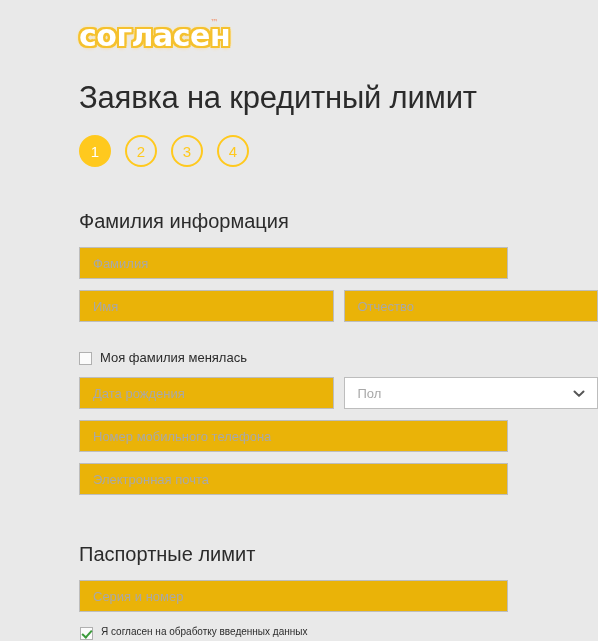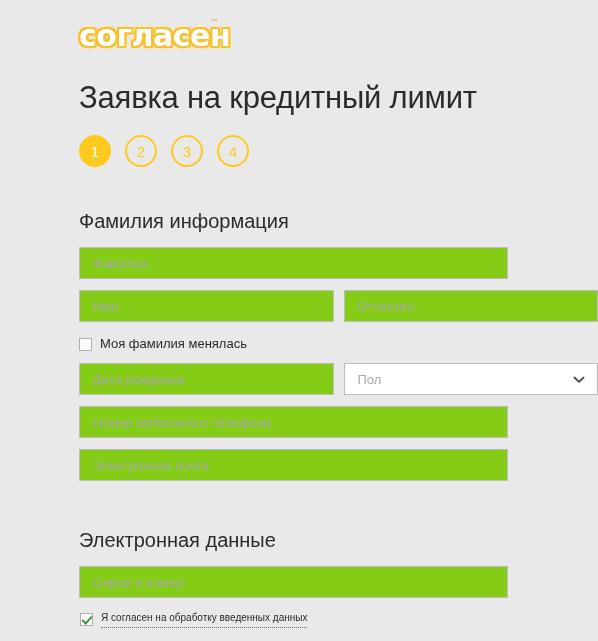--- a/index.html
+++ b/index.html
@@ -114,21 +114,21 @@
   .field-row {
     display: flex;
     gap: 10px;
     margin-top: 11px;
   }
   .field-row.first { margin-top: 14px; }
 
   .input {
     box-sizing: border-box;
     height: 32px;
-    background: #84cc16;
+    background: #eab308;
     border: 1px solid #bdbdbd;
     border-radius: 0;
     padding: 0 13px;
     font-family: "Liberation Sans", "DejaVu Sans", sans-serif;
     font-size: 13px;
     color: #2b2b2b;
     outline: none;
     display: flex;
     align-items: center;
   }
@@ -160,21 +160,21 @@
     height: 13px;
     display: block;
   }
 
   
   .check-row {
     display: flex;
     align-items: center;
     gap: 8px;
   }
-  .check-row.changed-name { margin-top: 14px; }
+  .check-row.changed-name { margin-top: 28px; }
   .check-row.consent { margin-top: 12px; margin-left: 1px; }
 
   .cbox {
     width: 13px;
     height: 13px;
     box-sizing: border-box;
     border: 1px solid #b0b0b0;
     background: #fbfbfb;
     display: block;
     position: relative;
@@ -252,21 +252,21 @@
   </div>
 
   <div class="field-row">
     <input class="input full" type="text" placeholder="Номер мобильного телефона" style="">
   </div>
 
   <div class="field-row">
     <input class="input full" type="text" placeholder="Электронная почта" style="">
   </div>
 
-  <h2 class="section-heading section-passport">Электронная данные</h2>
+  <h2 class="section-heading section-passport">Паспортные лимит</h2>
 
   <div class="field-row first">
     <input class="input full" type="text" placeholder="Серия и номер" style="">
   </div>
 
   <div class="check-row consent">
     <span class="cbox checked"></span>
     <span class="check-label dotted">Я согласен на обработку введенных данных</span>
   </div>
 

